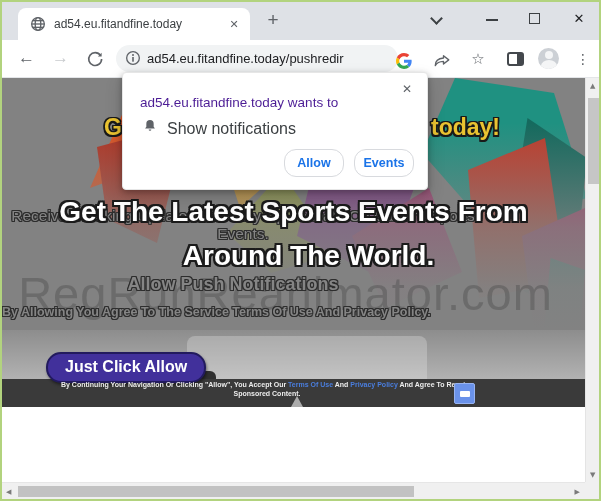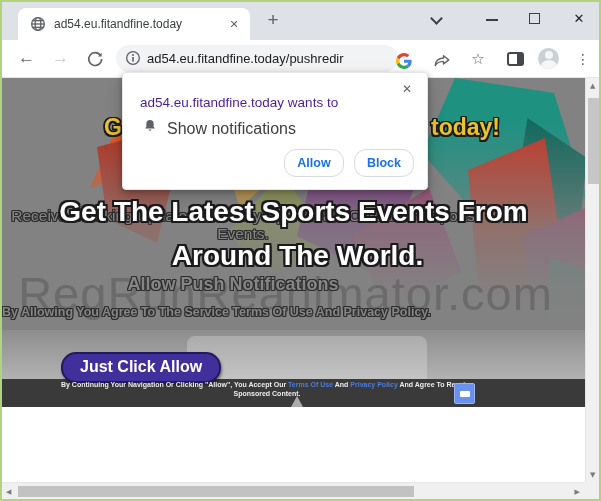--- a/index.html
+++ b/index.html
@@ -87,28 +87,28 @@
                  0 -2px 0 #1b1b1b, 0 2px 0 #1b1b1b, -2px 0 0 #1b1b1b, 2px 0 0 #1b1b1b; }
   .outl-g { color:#858585;
     text-shadow:-1px -1px 0 #2e2e2e, 1px -1px 0 #2e2e2e, -1px 1px 0 #2e2e2e, 1px 1px 0 #2e2e2e,
                  0 -1px 0 #2e2e2e, 0 1px 0 #2e2e2e, -1px 0 0 #2e2e2e, 1px 0 0 #2e2e2e; }
 
   .hero-frag { position:absolute; top:36px; font-size:23px; font-weight:bold; z-index:4; }
   .subline   { position:absolute; left:0; top:129px; width:482px; text-align:center; z-index:4;
                font-size:15.5px; font-weight:normal; }
   .headline1 { position:absolute; left:0; top:117px; width:583px; text-align:center; z-index:5;
                font-size:28px; font-weight:bold; line-height:34px; }
-  .headline2 { position:absolute; left:4px; top:161px; width:583px; text-align:center; z-index:5;
+  .headline2 { position:absolute; left:15px; top:161px; width:583px; text-align:center; z-index:5;
                font-size:28px; font-weight:bold; line-height:34px; }
   .push-head { position:absolute; left:0; top:196px; width:462px; text-align:center; z-index:4;
                font-size:18px; font-weight:bold; }
   .push-sub  { position:absolute; left:0; top:227px; width:450px; text-align:left; z-index:4;
                font-size:12.5px; font-weight:bold; }
 
-  .cta { position:absolute; left:59px; top:274px; z-index:4; padding:4px 17px 5px;
+  .cta { position:absolute; left:44px; top:274px; z-index:4; padding:4px 17px 5px;
          background:#41309b; border:2px solid #221a5e; border-radius:15px;
          color:#fff; font-size:16px; font-weight:bold; cursor:pointer;
          box-shadow:1px 2px 3px rgba(0,0,0,0.45); }
 
   .bar-text { position:absolute; left:45px; top:303px; width:440px; z-index:5; text-align:center;
               font-size:7px; font-weight:bold; color:#ededed; line-height:8.5px; }
   .bar-link { color:#4a7ede; cursor:pointer; }
   .bar-bluebtn { position:absolute; left:452px; top:305px; width:21px; height:21px; z-index:5;
                  background:#6a92ea; border:1px solid #97b3f1; border-radius:2px; cursor:pointer; }
   .bar-bluebtn::after { content:""; position:absolute; left:5px; top:7px; width:10px; height:6px;
@@ -243,21 +243,21 @@
 
   <div class="dialog">
     <span class="dlg-close">✕</span>
     <div class="dlg-origin">ad54.eu.fitandfine.today wants to</div>
     <svg class="dlg-bell" viewBox="0 0 24 24">
       <path d="M12 3a5.5 5.5 0 0 0-5.5 5.5V13l-1.9 2.8h14.8L17.5 13V8.5A5.5 5.5 0 0 0 12 3z" fill="#5f6368"></path>
       <path d="M10 17.2a2 2 0 0 0 4 0z" fill="#5f6368"></path>
     </svg>
     <div class="dlg-perm">Show notifications</div>
     <div class="dlg-btn" style="left:161px;">Allow</div>
-    <div class="dlg-btn" style="left:231px;">Block</div>
+    <div class="dlg-btn" style="left:231px;">Events</div>
   </div>
 
   <div class="vscroll">
     <span class="scroll-arrow" style="left:4px; top:4px;">▲</span>
     <div class="vthumb"></div>
     <span class="scroll-arrow" style="left:4px; bottom:3px;">▼</span>
   </div>
   <div class="hscroll">
     <span class="scroll-arrow" style="left:4px; top:5px;">◀</span>
     <div class="hthumb"></div>

